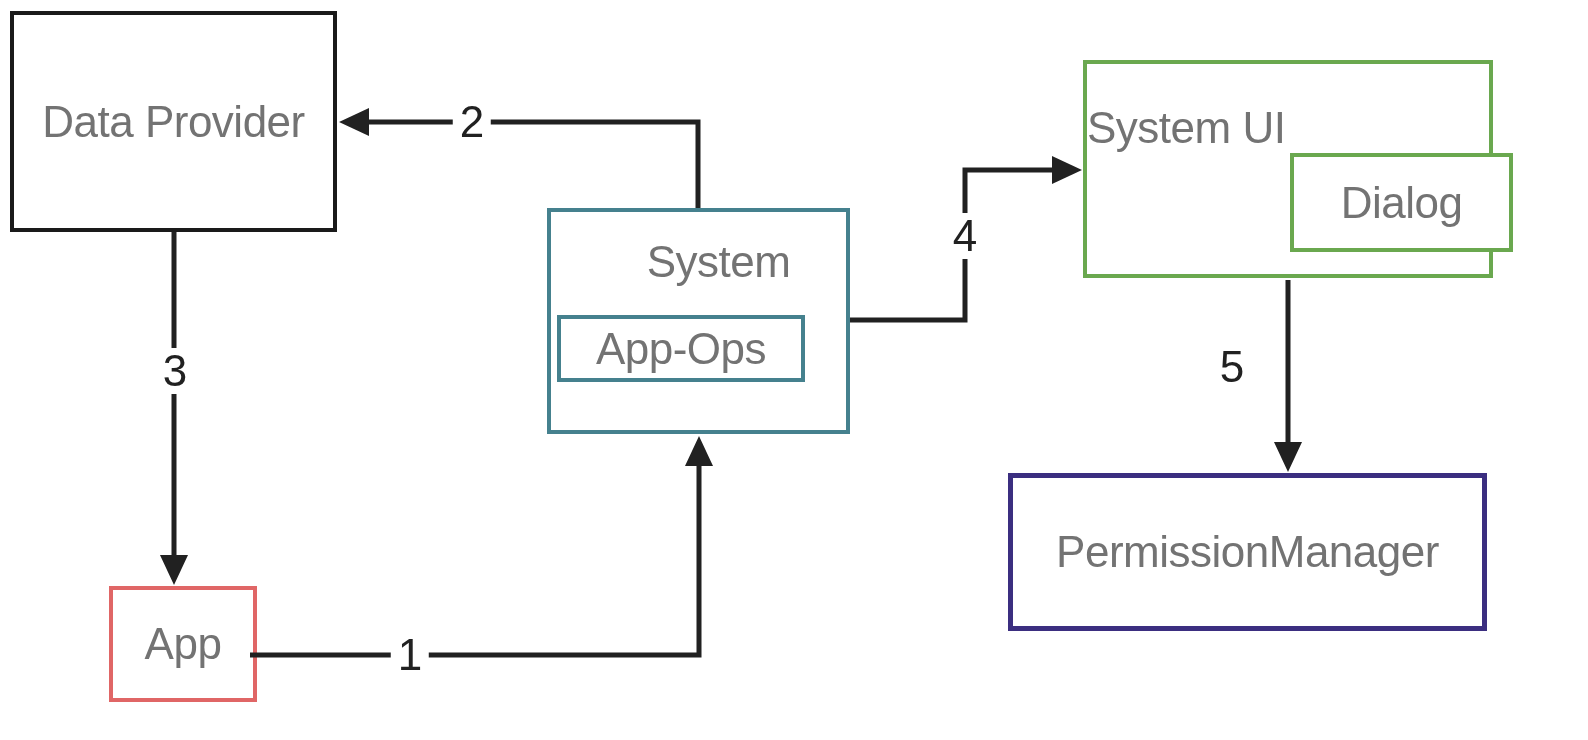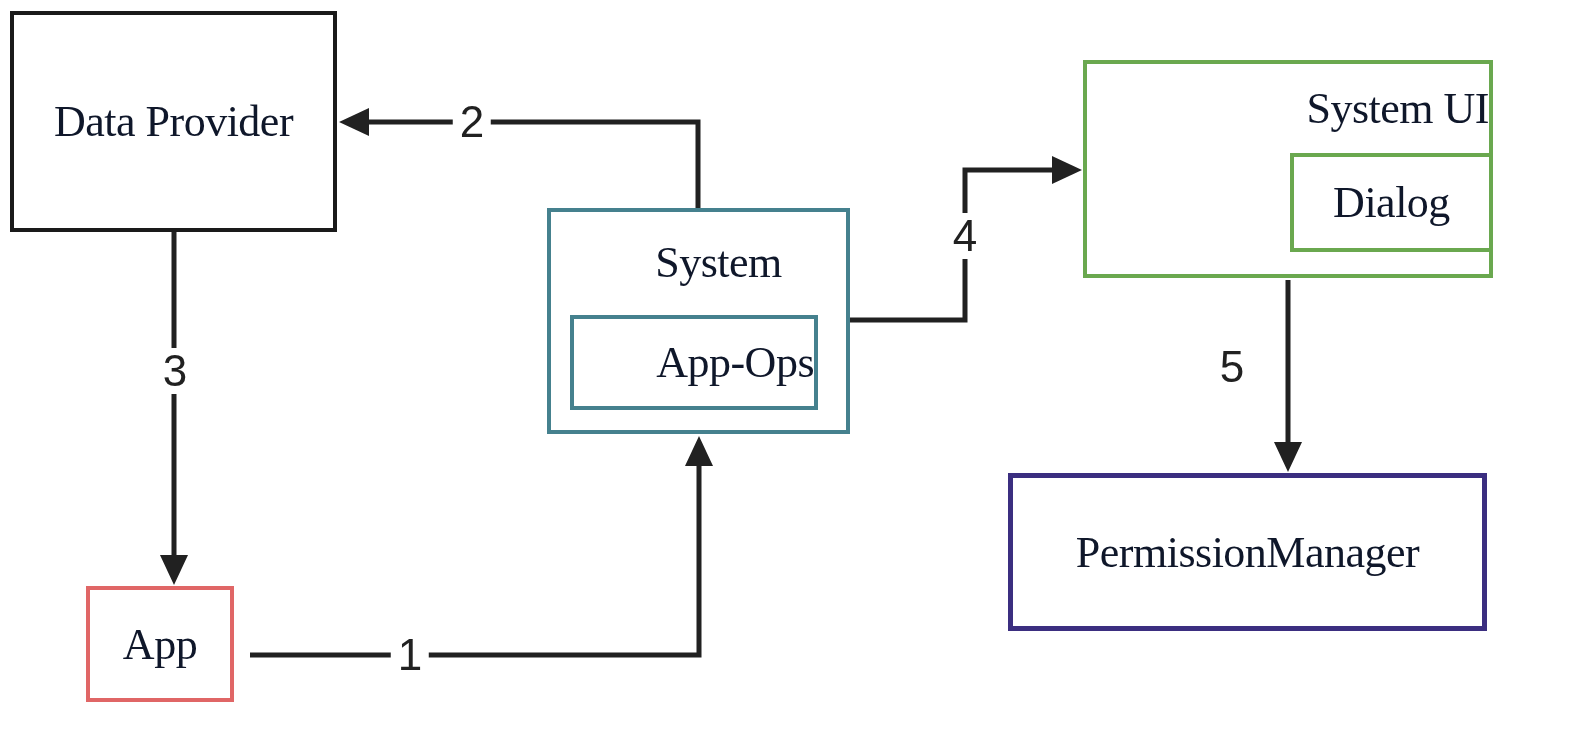--- a/index.html
+++ b/index.html
@@ -18,63 +18,62 @@
   }
   .box {
     position: absolute;
     box-sizing: border-box;
     background: #ffffff;
     display: flex;
     align-items: center;
     justify-content: center;
     font-size: 44px;
     letter-spacing: -0.5px;
-    color: #0f172a;
+    color: #737373;
     z-index: 1;
-    font-family: Liberation Serif, serif;
   }
   .box-data-provider {
     left: 10px; top: 11px; width: 327px; height: 221px;
     border: 4px solid #1a1a1a;
   }
   .box-app {
-    left: 86px; top: 586px; width: 148px; height: 116px;
+    left: 109px; top: 586px; width: 148px; height: 116px;
     border: 4px solid #e06666;
     text-align: center;
   }
   .box-system {
     left: 547px; top: 208px; width: 303px; height: 226px;
     border: 4px solid #45818e;
     display: block;
   }
   .box-system .box-title-area {
     height: 100px;
     display: flex;
     align-items: center;
     justify-content: center;
     padding-left: 40px;
   }
   .box-app-ops {
-    left: 19px; top: 103px; width: 248px; height: 95px;
+    left: 6px; top: 103px; width: 248px; height: 67px;
     border: 4px solid #45818e;
-    justify-content: flex-end;
   }
   .box-system-ui {
     left: 1083px; top: 60px; width: 410px; height: 218px;
     border: 4px solid #6aa84f;
     display: block;
   }
   .box-system-ui .box-title-area {
     height: 88px;
     display: flex;
     align-items: center;
-    justify-content: flex-end;
+    justify-content: flex-start;
+    margin-top: 20px;
   }
   .box-dialog {
-    left: 203px; top: 89px; width: 203px; height: 99px;
+    left: 203px; top: 89px; width: 223px; height: 99px;
     border: 4px solid #6aa84f;
   }
   .box-permission-manager {
     left: 1008px; top: 473px; width: 479px; height: 158px;
     border: 5px solid #3b2e80;
   }
   .arrow-layer {
     position: absolute;
     left: 0; top: 0;
     width: 1588px; height: 740px;

